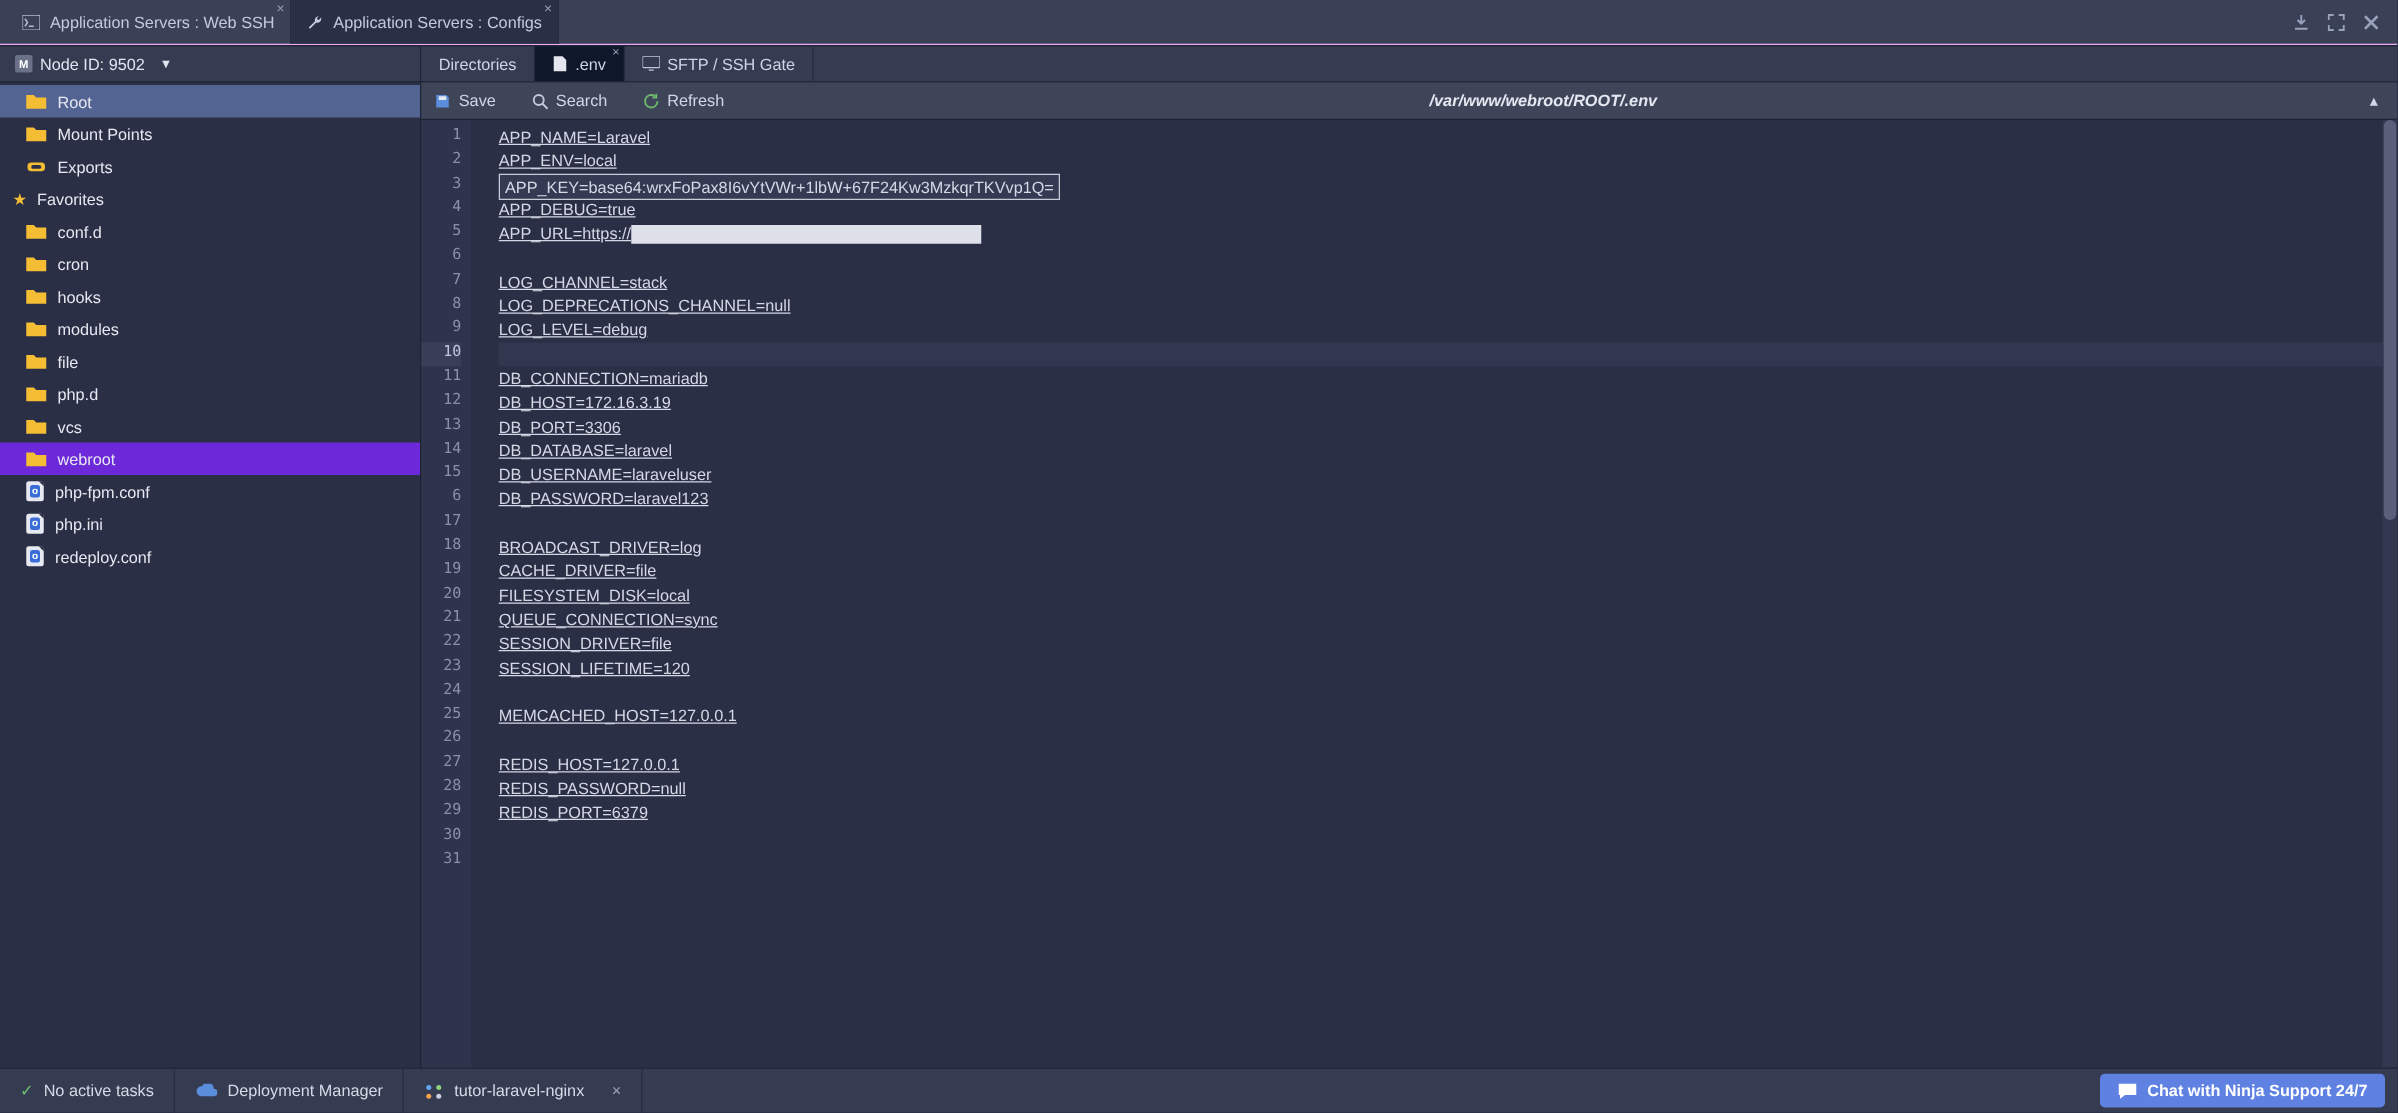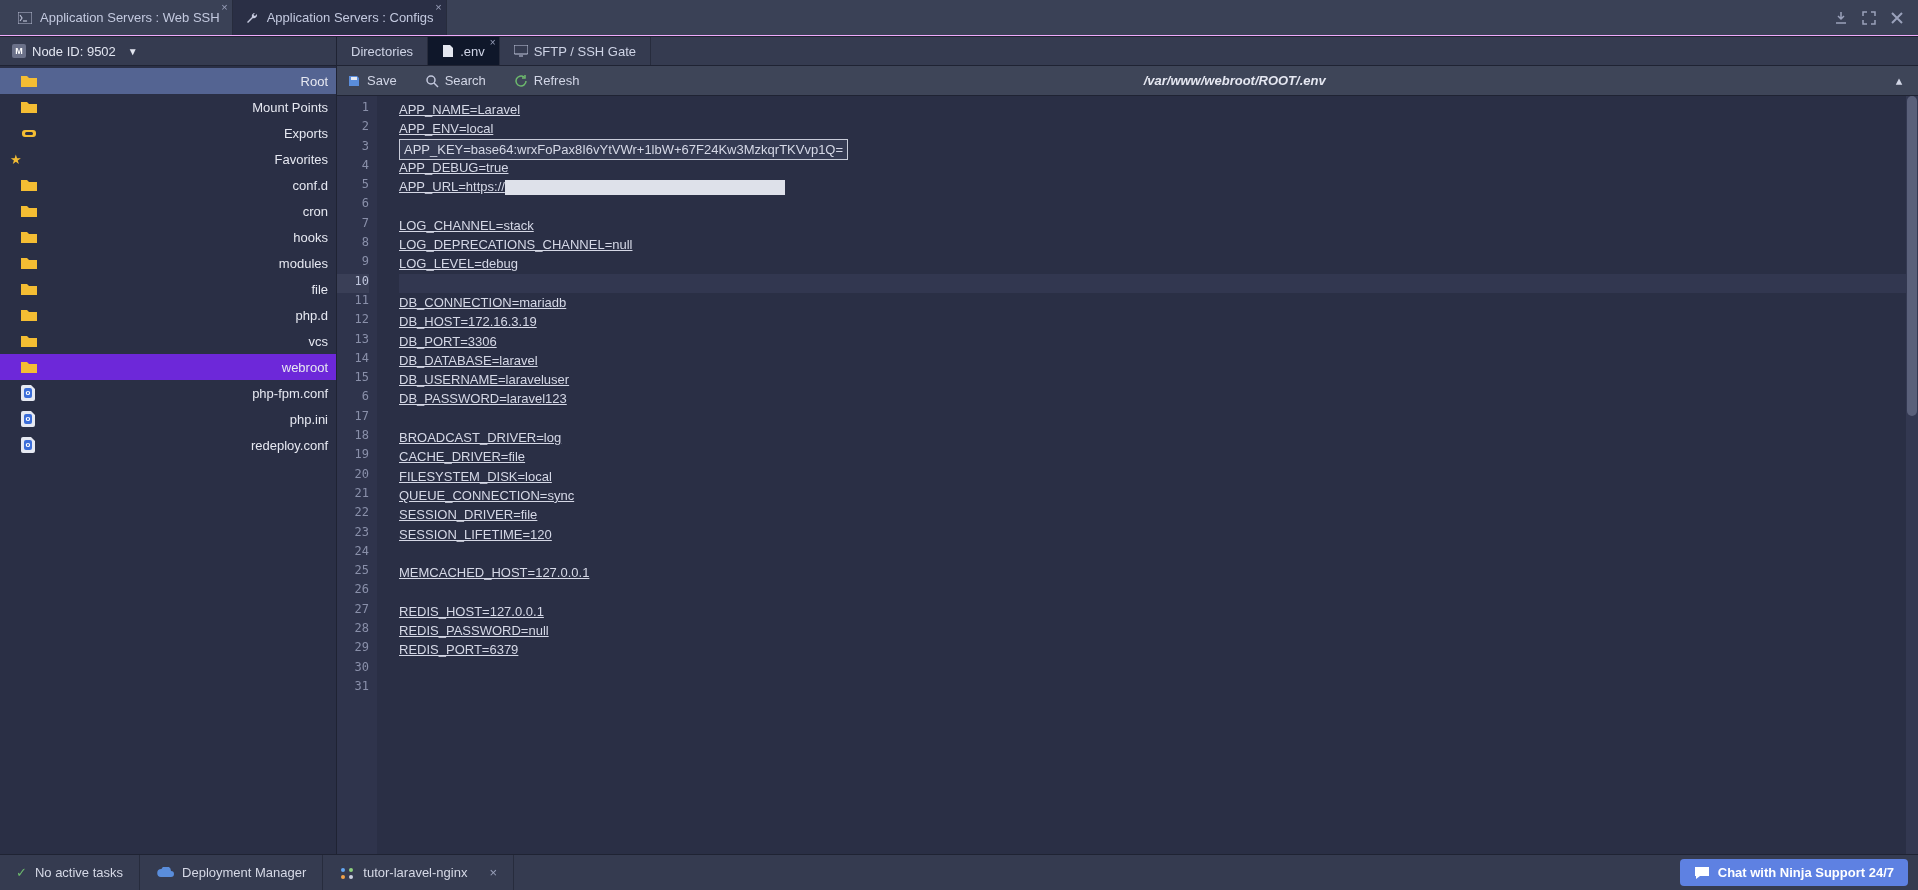--- a/index.html
+++ b/index.html
@@ -15,21 +15,21 @@
 
 
 .main-layout { display: flex; height: calc(100% - 36px - 36px); }
 
 
 .sidebar { width: 336px; background: #2a2f45; display: flex; flex-direction: column; }
 .sidebar-header { height: 30px; display: flex; align-items: center; padding: 0 12px; background: #353b50; border-bottom: 1px solid #1f2333; border-top: 1px solid #1f2333; gap: 6px; color: #e2e5f0; cursor: pointer; }
 .sidebar-header .dd-ico { width:14px; height:14px; display:inline-flex; align-items:center; justify-content:center; background:#6b7189; border-radius:2px; color:#fff; font-size:9px; font-weight:700; }
 .sidebar-header .caret-down { margin-left: 6px; font-size: 10px; }
 .tree { flex: 1; overflow-y: auto; padding: 2px 0; }
-.tree-item { display: flex; align-items: center; height: 26px; padding: 0 8px 0 20px; gap: 8px; color: #e6e8f1; cursor: pointer; justify-content: space-between; }
+.tree-item { display: flex; align-items: center; height: 26px; padding: 0 8px 0 20px; gap: 8px; color: #e6e8f1; cursor: pointer; }
 .tree-item.selected-primary { background: #546492; }
 .tree-item.selected-secondary { background: #6d28d9; }
 .tree-item.favorites { padding-left: 10px; }
 .tree-label { font-size: 13px; }
 .icon-folder { width:18px; height:14px; }
 .icon-folder svg { display:block; }
 .icon-file { width:16px; height:16px; display:inline-flex; align-items:center; justify-content:center; }
 .icon-file .file-sq { width:14px; height:16px; background:#e6e9f2; border-radius:2px; position:relative; display:flex; align-items:center; justify-content:center;}
 .icon-file .file-sq::before{content:'';position:absolute;top:0;right:0;width:0;height:0;border-left:4px solid transparent;border-top:4px solid #2a2f45;}
 .file-badge{font-size:8px; font-weight:700; color:#fff; background:#3b6dd8; border-radius:2px; padding:0 2px; line-height:1.2;}

